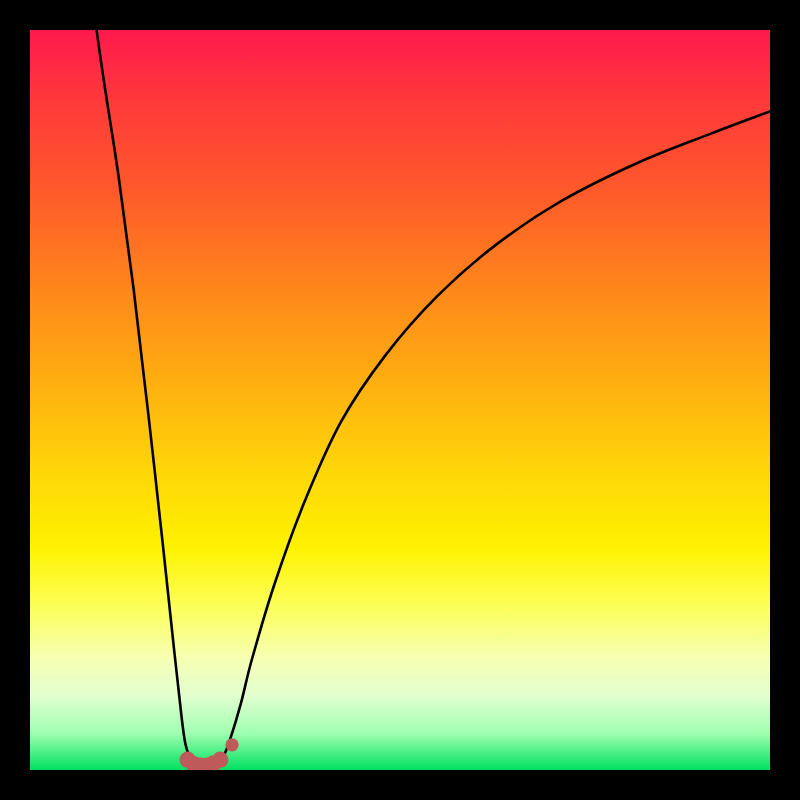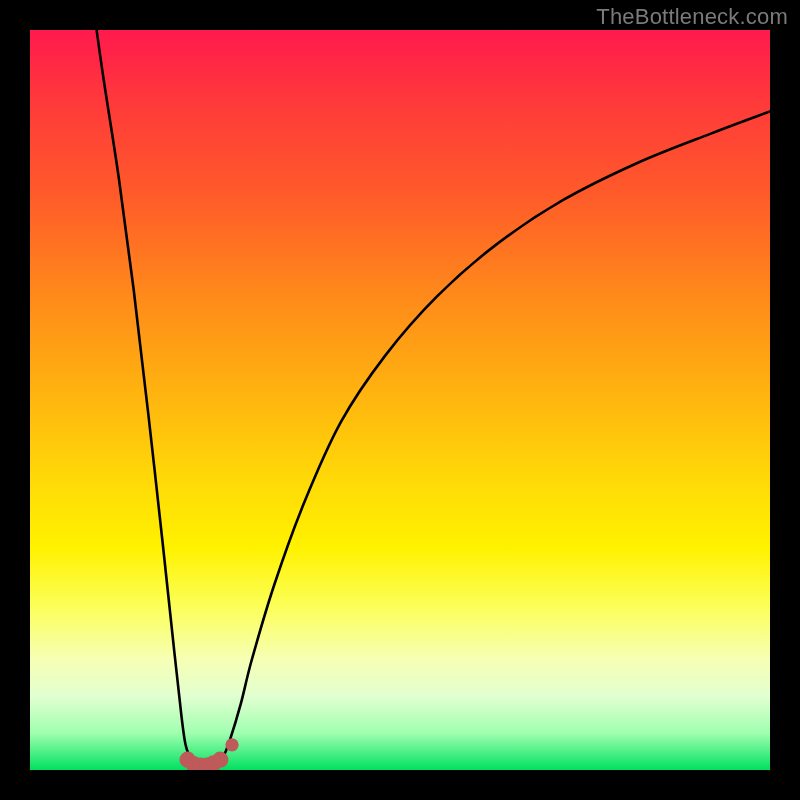--- a/index.html
+++ b/index.html
@@ -77,14 +77,13 @@
           <circle cx="157.62" cy="729.64" r="8.14" fill="#be5a5a"></circle>
           <circle cx="163.54" cy="734.08" r="8.14" fill="#be5a5a"></circle>
           <circle cx="170.20000000000002" cy="735.56" r="8.14" fill="#be5a5a"></circle>
           <circle cx="176.85999999999999" cy="735.56" r="8.14" fill="#be5a5a"></circle>
           <circle cx="183.52" cy="733.34" r="8.14" fill="#be5a5a"></circle>
           <circle cx="190.18" cy="729.64" r="8.14" fill="#be5a5a"></circle>
           <circle cx="202.02" cy="714.84" r="6.660000000000001" fill="#be5a5a"></circle>
         </g>
     </svg>
   </div>
-  <div class="watermark">TheBottleneck.com</div>
 </div>
 
 </body></html>

